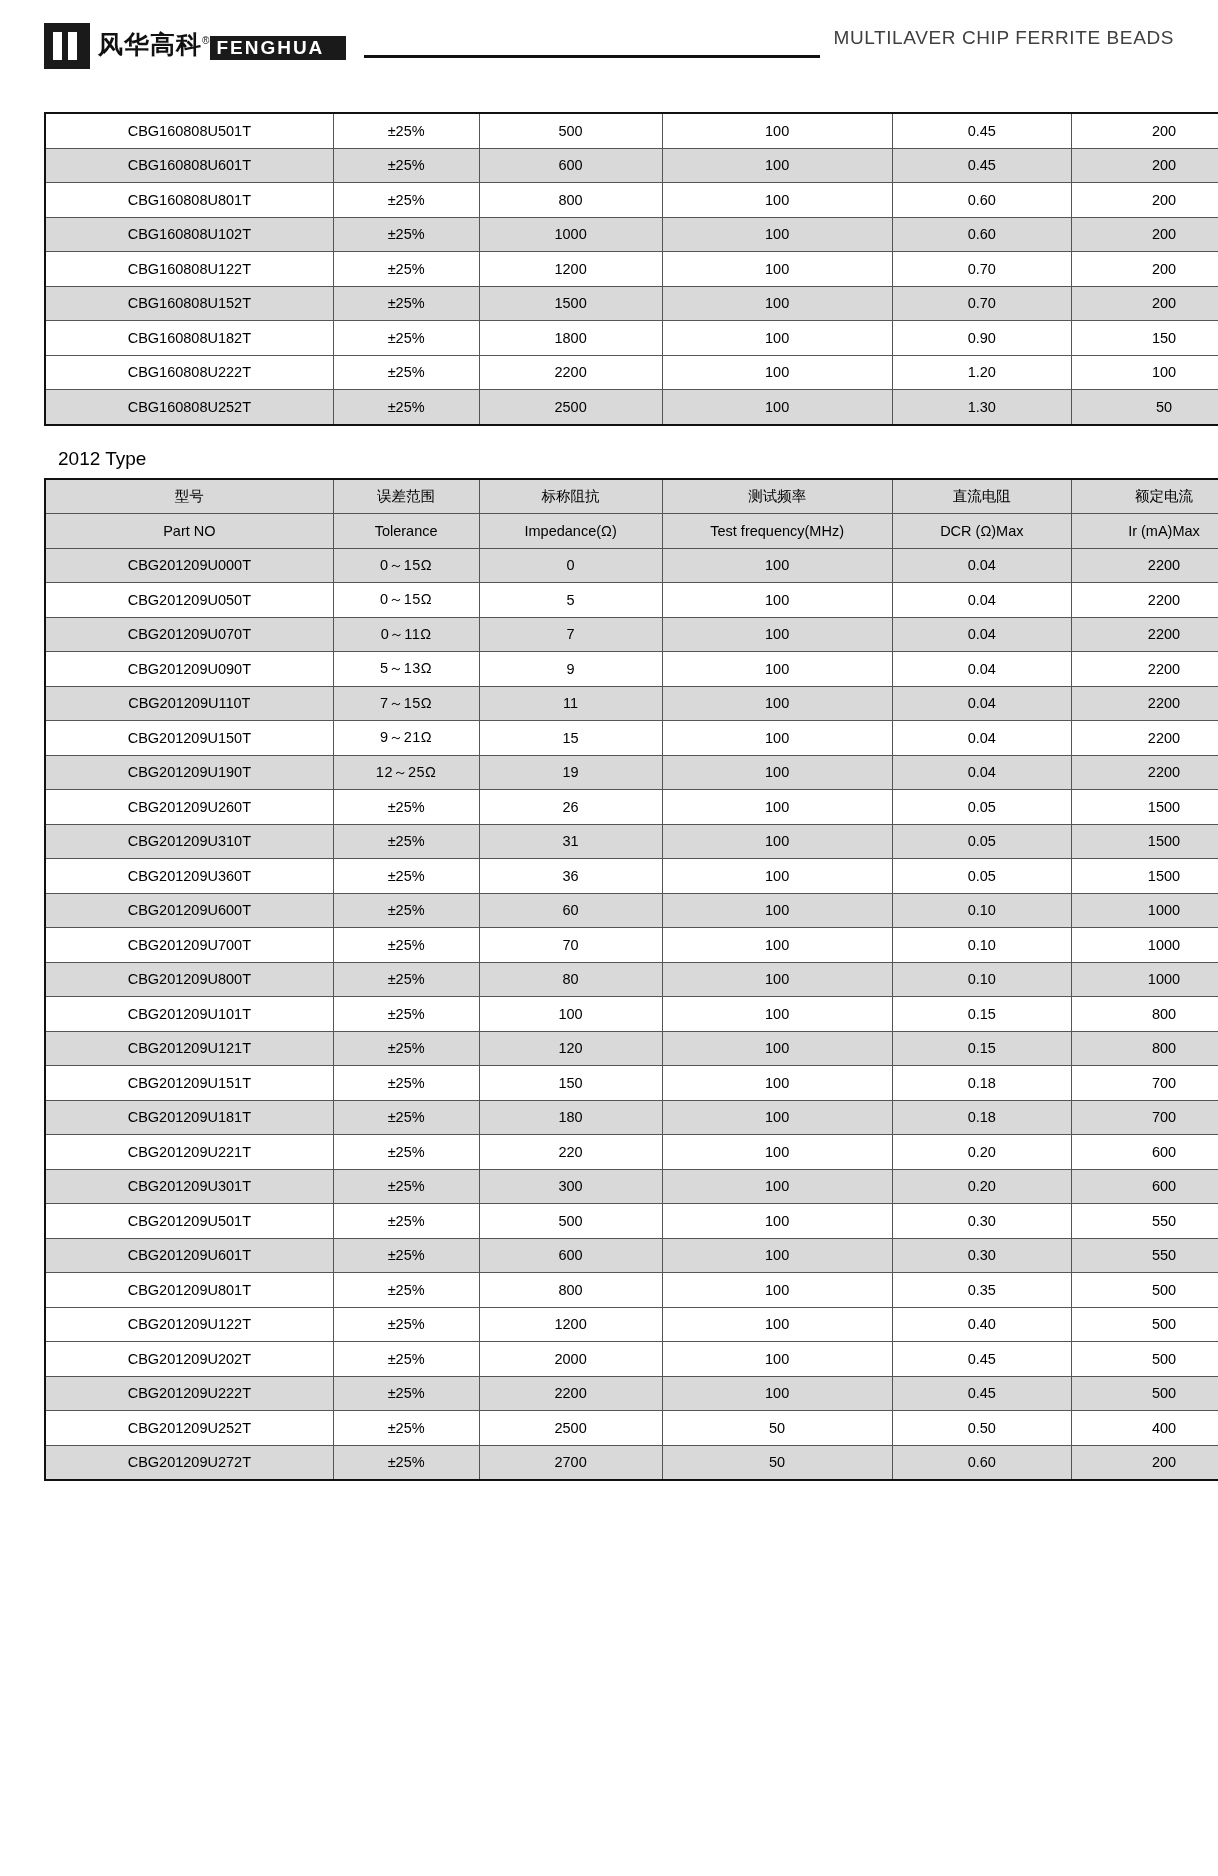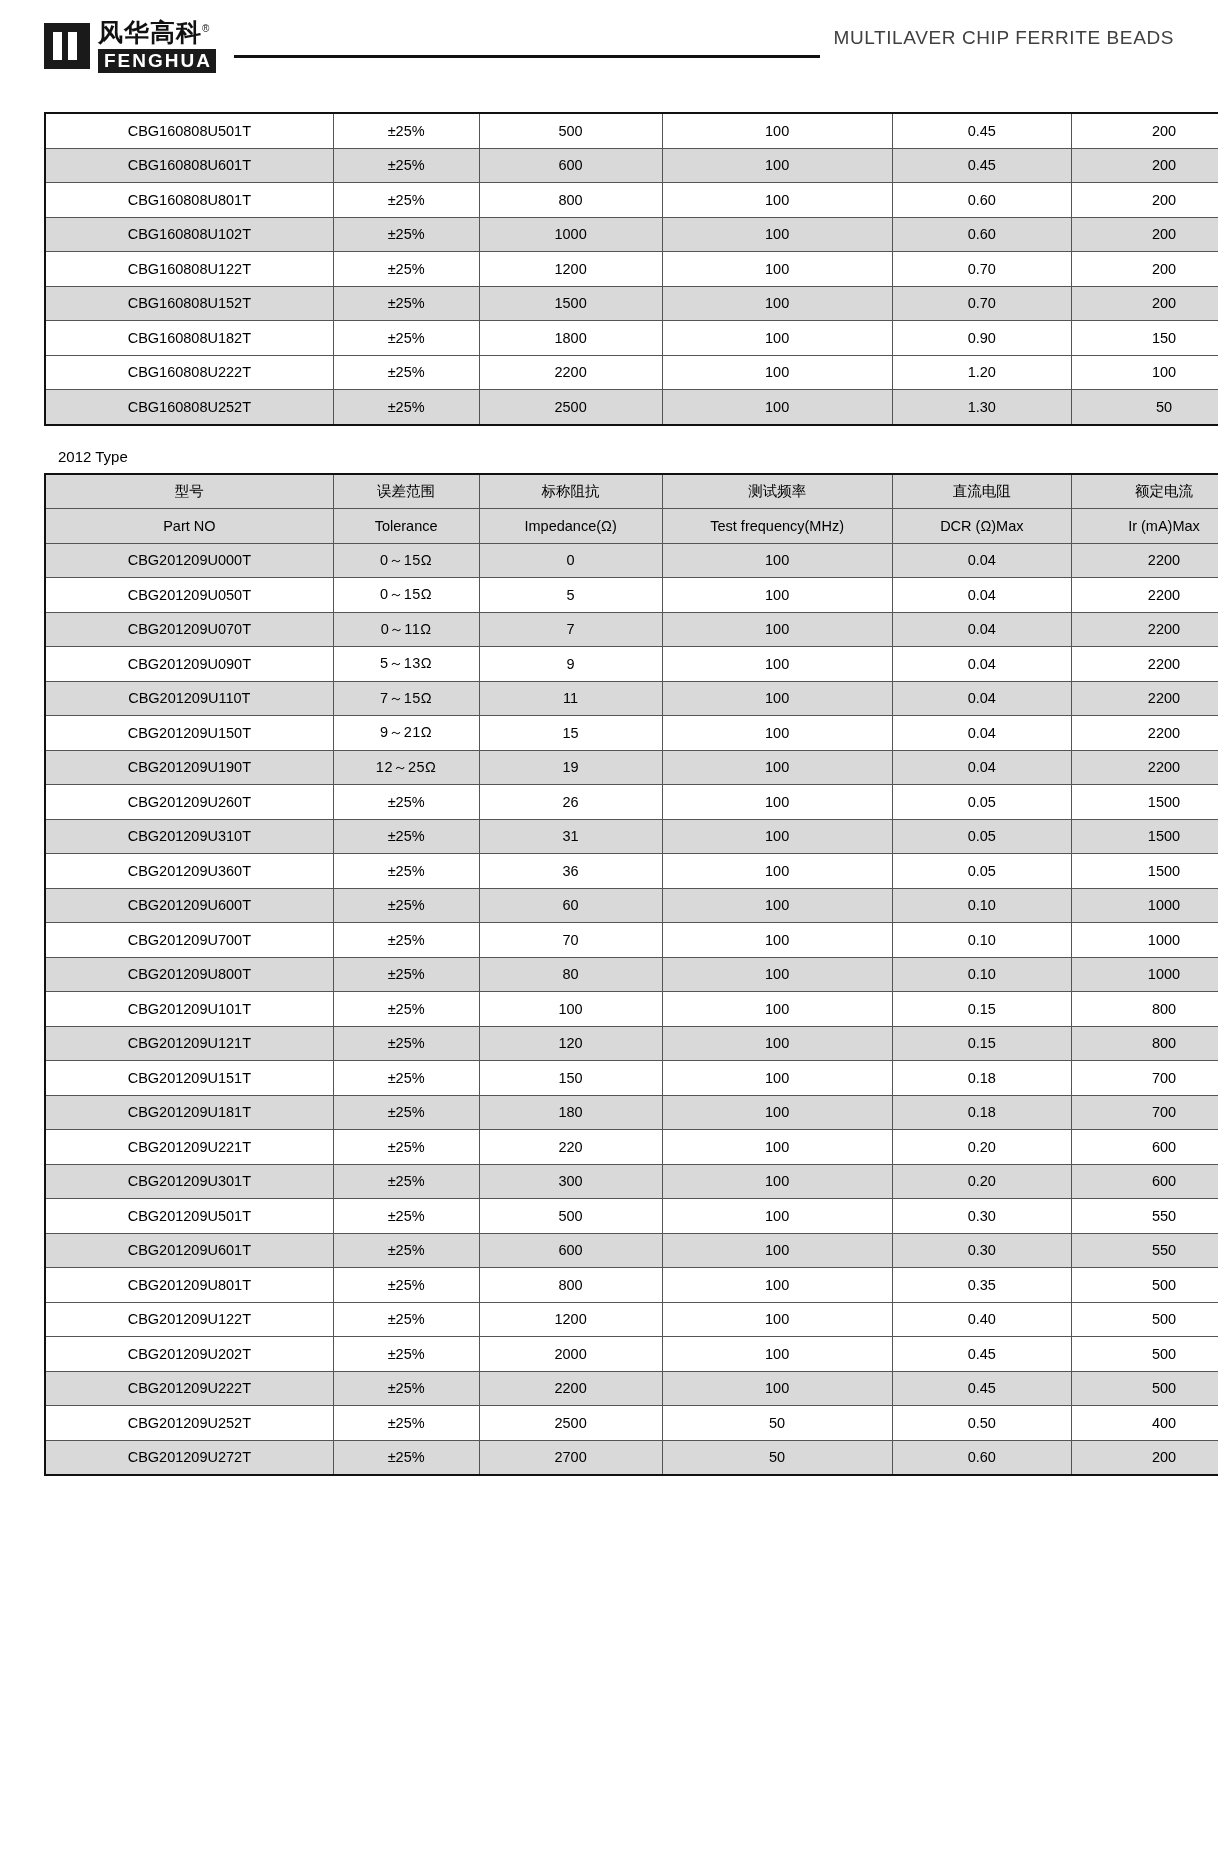--- a/index.html
+++ b/index.html
@@ -56,21 +56,21 @@
     content: "";
     position: absolute;
     left: 24px;
     top: 9px;
     width: 9px;
     height: 28px;
     background: #ffffff;
   }
   .logo-text {
     display: flex;
-    flex-direction: column;
+    flex-direction: row;
     justify-content: center;
     line-height: 1;
   }
   .logo-cn {
     font-size: 25px;
     font-weight: bold;
     letter-spacing: 1px;
     color: #111;
     position: relative;
   }
@@ -79,21 +79,21 @@
     vertical-align: super;
     font-weight: normal;
   }
   .logo-en {
     margin-top: 4px;
     background: #1a1a1a;
     color: #ffffff;
     font-size: 19px;
     font-weight: bold;
     letter-spacing: 2px;
-    padding: 2px 4px 3px 6px;
+    padding: 2px 22px 3px 6px;
     text-align: center;
   }
   .header-rule {
     flex: 1 1 auto;
     height: 3px;
     background: #111;
     margin: 0 14px 0 18px;
     position: relative;
     top: 10px;
   }
@@ -136,21 +136,21 @@
 
   .hdr td {
     background: #d9d9d9;
     height: 28px;
     font-size: 14.5px;
   }
   .hdr-cn td { border-bottom: none; }
   .hdr-en td { border-top: none; }
 
   .section-label {
-    font-size: 15px;
+    font-size: 19px;
     margin: 22px 0 8px 14px;
   }
   .tbl-wrap { margin: 0 auto; }
   .first-table { margin-top: 20px; }
   .tol-range { letter-spacing: 0.5px; }
 </style>
 </head>
 <body>
 
 <div class="page">

